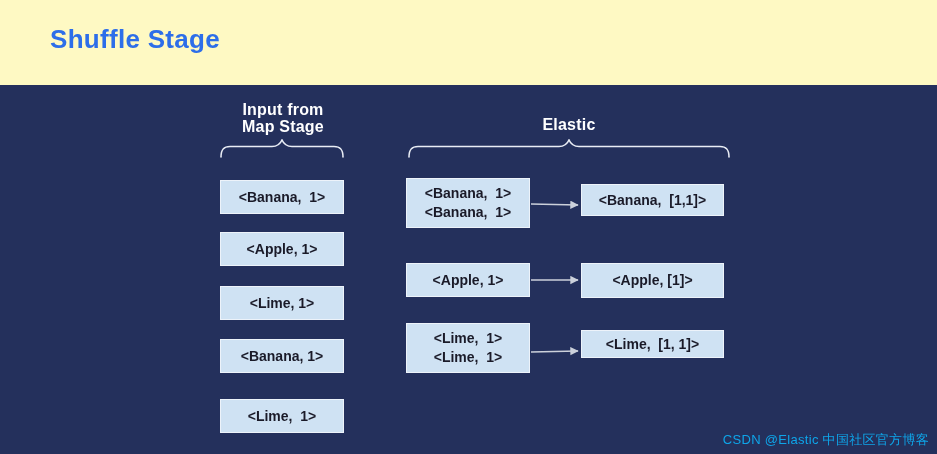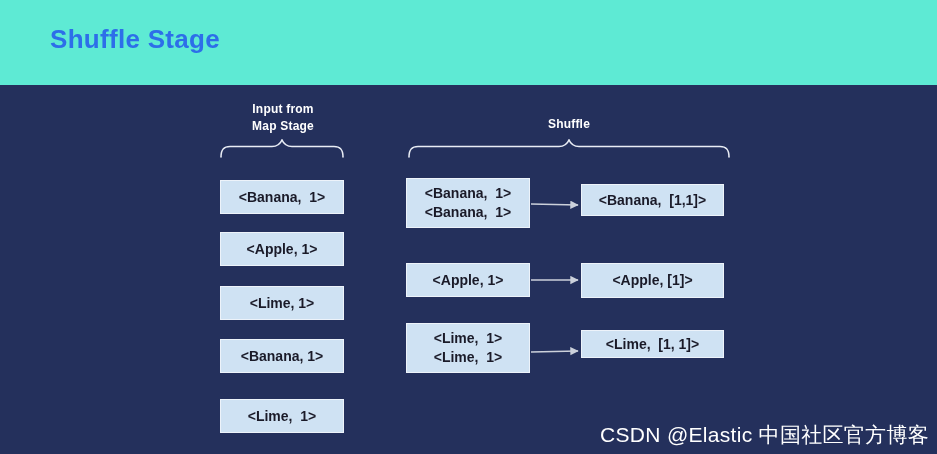--- a/index.html
+++ b/index.html
@@ -3,30 +3,30 @@
 <meta charset="utf-8">
 <style>
   html,body { margin:0; padding:0; background:#111; }
   .canvas {
     position:relative; width:937px; height:454px; overflow:hidden;
     background:#24305c;
     font-family:"Liberation Sans", sans-serif;
   }
   .header {
     position:absolute; left:0; top:0; width:937px; height:85px;
-    background:#5eead4;
+    background:#fef9c3;
   }
   .title {
     position:absolute; left:50px; top:24px;
     font-size:26px; font-weight:bold; letter-spacing:0.3px;
     color:#2d6ee9;
   }
   .group-label {
     position:absolute; color:#ffffff; font-weight:bold;
-    font-size:12px; line-height:17px; text-align:center;
+    font-size:16px; line-height:17px; text-align:center;
     letter-spacing:0.2px; white-space:pre-line;
   }
   .label-input   { left:218px; top:101px; width:130px; }
   .label-shuffle { left:408px; top:116px; width:322px; }
   .brace { position:absolute; }
   .brace-input   { left:220px; top:139px; }
   .brace-shuffle { left:408px; top:139px; }
   .box {
     position:absolute; box-sizing:border-box;
     background:#cfe2f3; border:1px solid #edf3fa;
@@ -47,35 +47,35 @@
   .rbox { left:581px; width:143px; }
   .rbox-0 { top:184px; height:32px; }
   .rbox-1 { top:263px; height:35px; }
   .rbox-2 { top:330px; height:28px; }
   .arrow-layer {
     position:absolute; left:0; top:0; width:937px; height:454px;
     pointer-events:none;
   }
   .watermark {
     position:absolute; right:8px; bottom:5px;
-    font-size:21px; color:#ffffff; letter-spacing:0.3px;
+    font-size:13px; color:#0ea5e9; letter-spacing:0.3px;
   }
 </style>
 </head>
 <body>
 
 <div class="canvas">
 
   <div class="header">
     <div class="title">Shuffle Stage</div>
   </div>
 
   <div class="group-label label-input">Input from
 Map Stage</div>
-  <div class="group-label label-shuffle">Shuffle</div>
+  <div class="group-label label-shuffle">Elastic</div>
 
   <svg class="brace brace-input" width="124" height="19" viewBox="0 0 124 19">
     <path d="M1,18 C1,10.5 3.5,7.5 10,7.5 L52,7.5 C57,7.5 60,5.5 62,1 C64,5.5 67,7.5 72,7.5 L114,7.5 C120.5,7.5 123,10.5 123,18" fill="none" stroke="#e9edf5" stroke-width="1.6" stroke-linecap="round"></path>
   </svg>
 
   <svg class="brace brace-shuffle" width="322" height="19" viewBox="0 0 322 19">
     <path d="M1,18 C1,10.5 3.5,7.5 10,7.5 L151,7.5 C156,7.5 159,5.5 161,1 C163,5.5 166,7.5 171,7.5 L312,7.5 C318.5,7.5 321,10.5 321,18" fill="none" stroke="#e9edf5" stroke-width="1.6" stroke-linecap="round"></path>
   </svg>
 
   <div class="box lbox lbox-0">

